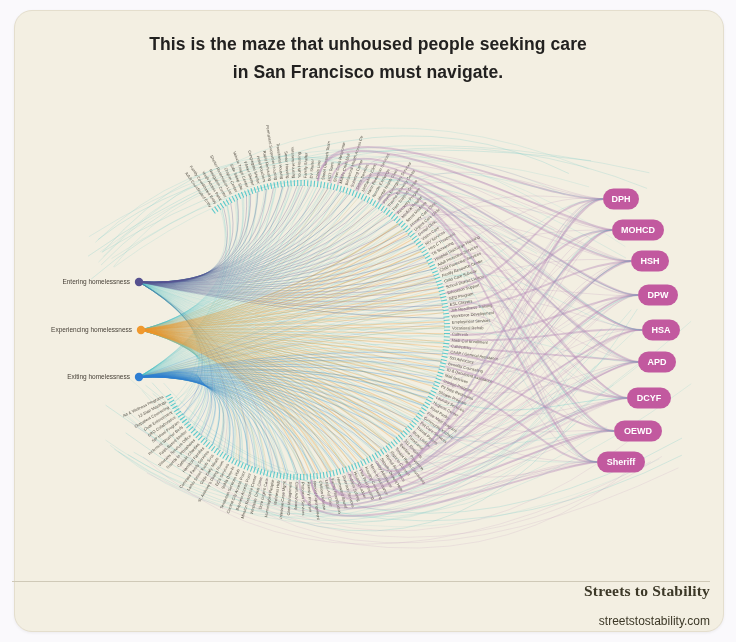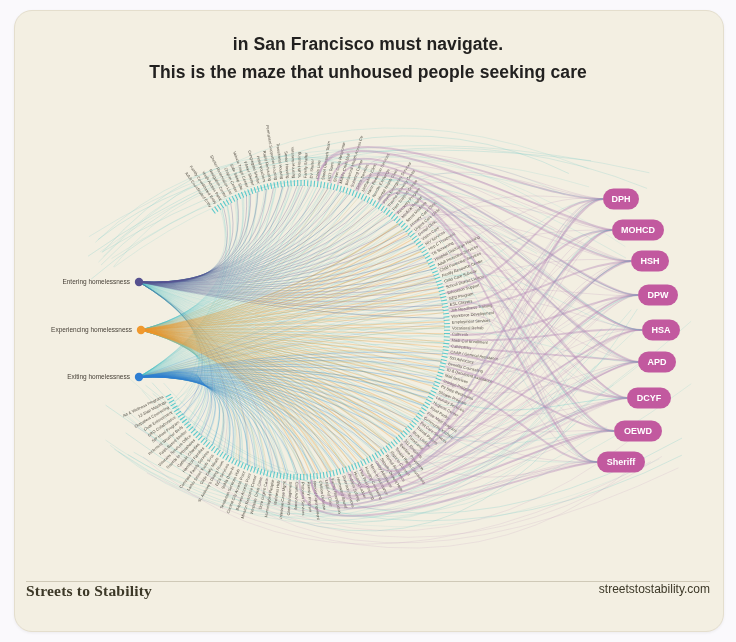--- a/index.html
+++ b/index.html
@@ -14,40 +14,41 @@
     box-shadow:0 1px 3px rgba(0,0,0,.06);
   }
   .title{
     position:absolute;left:0;right:0;top:30px;text-align:center;
     color:#222120;font-weight:bold;font-size:17.5px;line-height:1.6;
     letter-spacing:.1px;
   }
   .title span{display:block;}
   svg.chart{position:absolute;left:0;top:0;pointer-events:none;}
   .footer{
-    position:absolute;left:26px;right:26px;bottom:14px;height:46px;
-    border-top:1px solid #cfc9b7;display:flex;align-items:flex-start;
+    position:absolute;left:12px;right:26px;bottom:14px;height:46px;
+    border-top:1px solid #cfc9b7;display:flex;align-items:flex-end;
     justify-content:space-between;
+    flex-direction:column;
   }
   .brand{
     font-family:"Liberation Serif", serif;font-weight:bold;
     font-size:15.5px;color:#3c3827;letter-spacing:.2px;
   }
   .site{
     font-weight:normal;font-size:12px;color:#3c3827;
   }
 </style>
 </head>
 <body>
 
 <div class="card"></div>
 
 <h1 class="title" style="margin:0;position:absolute;left:0;right:0;top:30px;">
+  <span>This is the maze that unhoused people seeking care</span>
   <span>in San Francisco must navigate.</span>
-  <span>This is the maze that unhoused people seeking care</span>
 </h1>
 
 <svg class="chart" id="chart" width="736" height="642" viewBox="0 0 736 642">
     <g>
       <path d="M 88.00986122526687 256.2293551006491 Q 357.66776515062327 68.43138785494091 568.909116270444 173.55429909357537" fill="none" stroke="#7ecdc9" stroke-width="1" opacity="0.2766223433411784"></path>
       <path d="M 103.36954325408188 256.5224522568856 Q 281.1362607223616 57.496107820186815 626.0133914910319 258.0653444063223" fill="none" stroke="#7ecdc9" stroke-width="1" opacity="0.20328400990147333"></path>
       <path d="M 95.36166015610176 242.3704060038414 Q 270.1238609990682 72.63266746077345 533.4494531217262 246.88487709354837" fill="none" stroke="#7ecdc9" stroke-width="1" opacity="0.21481752981190455"></path>
       <path d="M 113.333617574225 266.85094999934125 Q 252.53324457096554 87.73065809520457 537.0311256204877 253.50304941809878" fill="none" stroke="#7ecdc9" stroke-width="1" opacity="0.20504349831726565"></path>
       <path d="M 102.15918963223658 252.50024833367218 Q 277.35598089050313 50.862236675276534 522.993345406369 269.22114908658955" fill="none" stroke="#7ecdc9" stroke-width="1" opacity="0.2681614813619114"></path>
       <path d="M 111.57512492387329 258.54099256384234 Q 363.07846559354965 93.64991347009777 564.7491421619193 195.07598342610336" fill="none" stroke="#7ecdc9" stroke-width="1" opacity="0.17739568293904687"></path>

